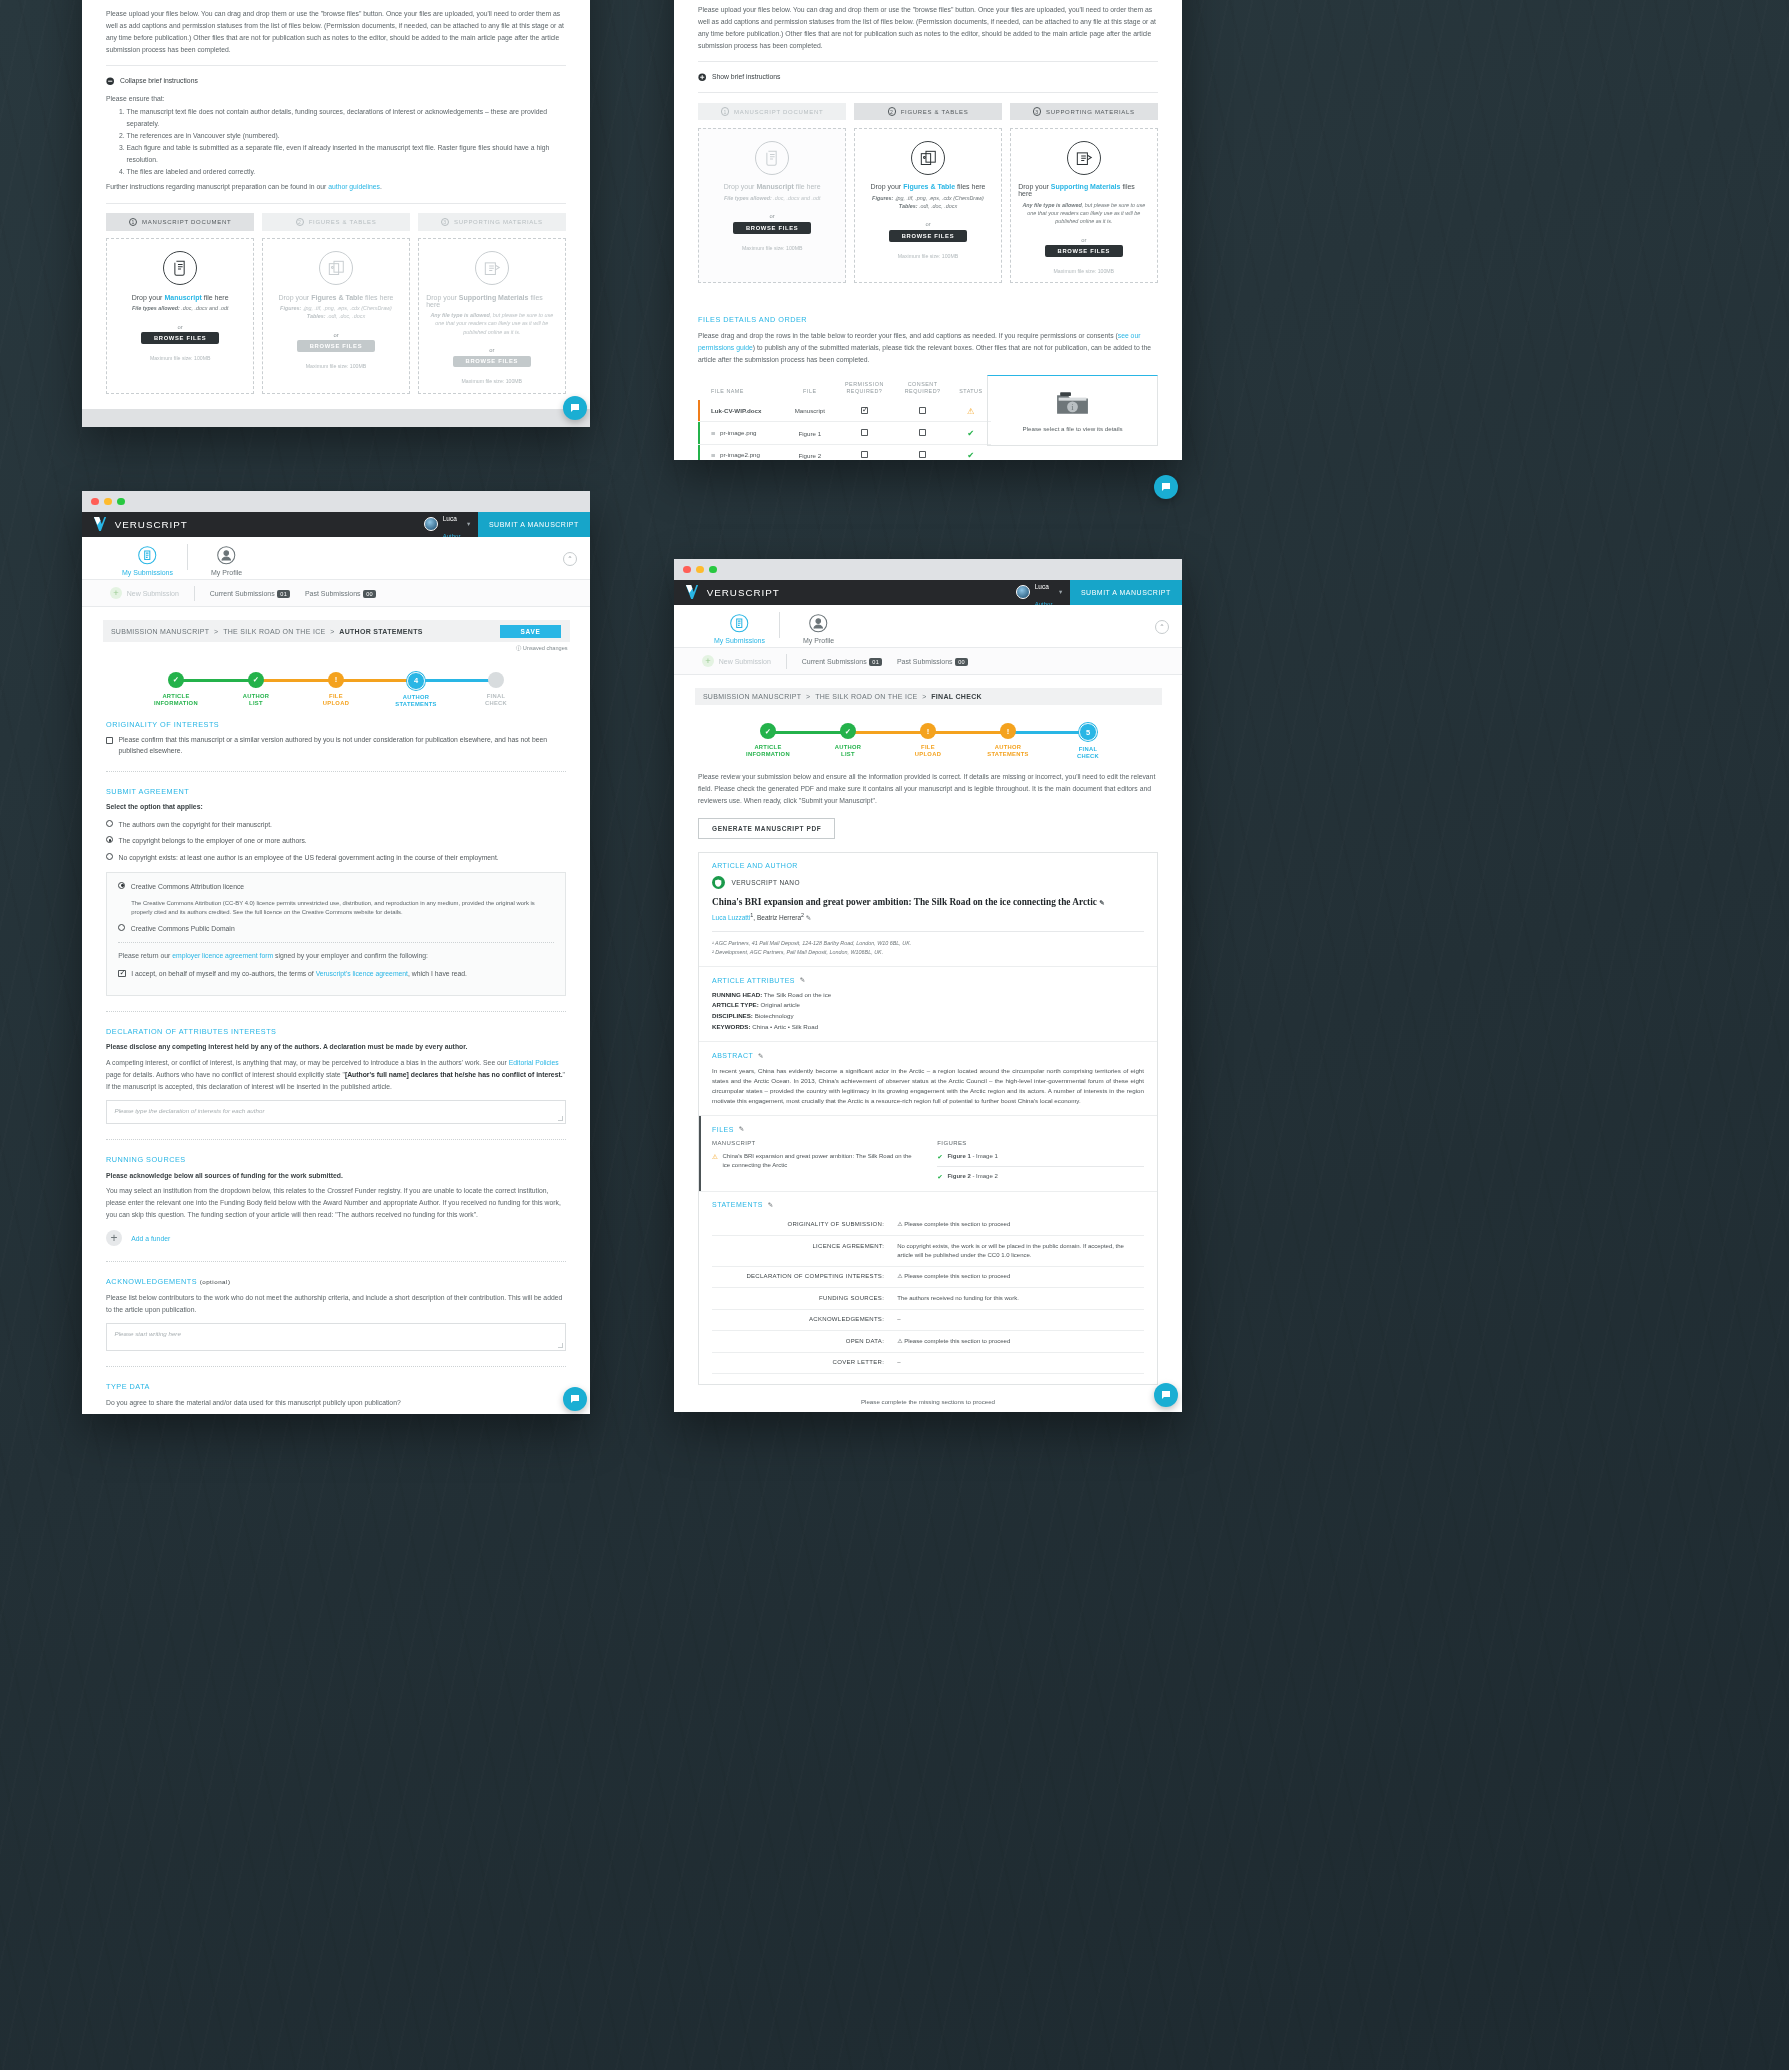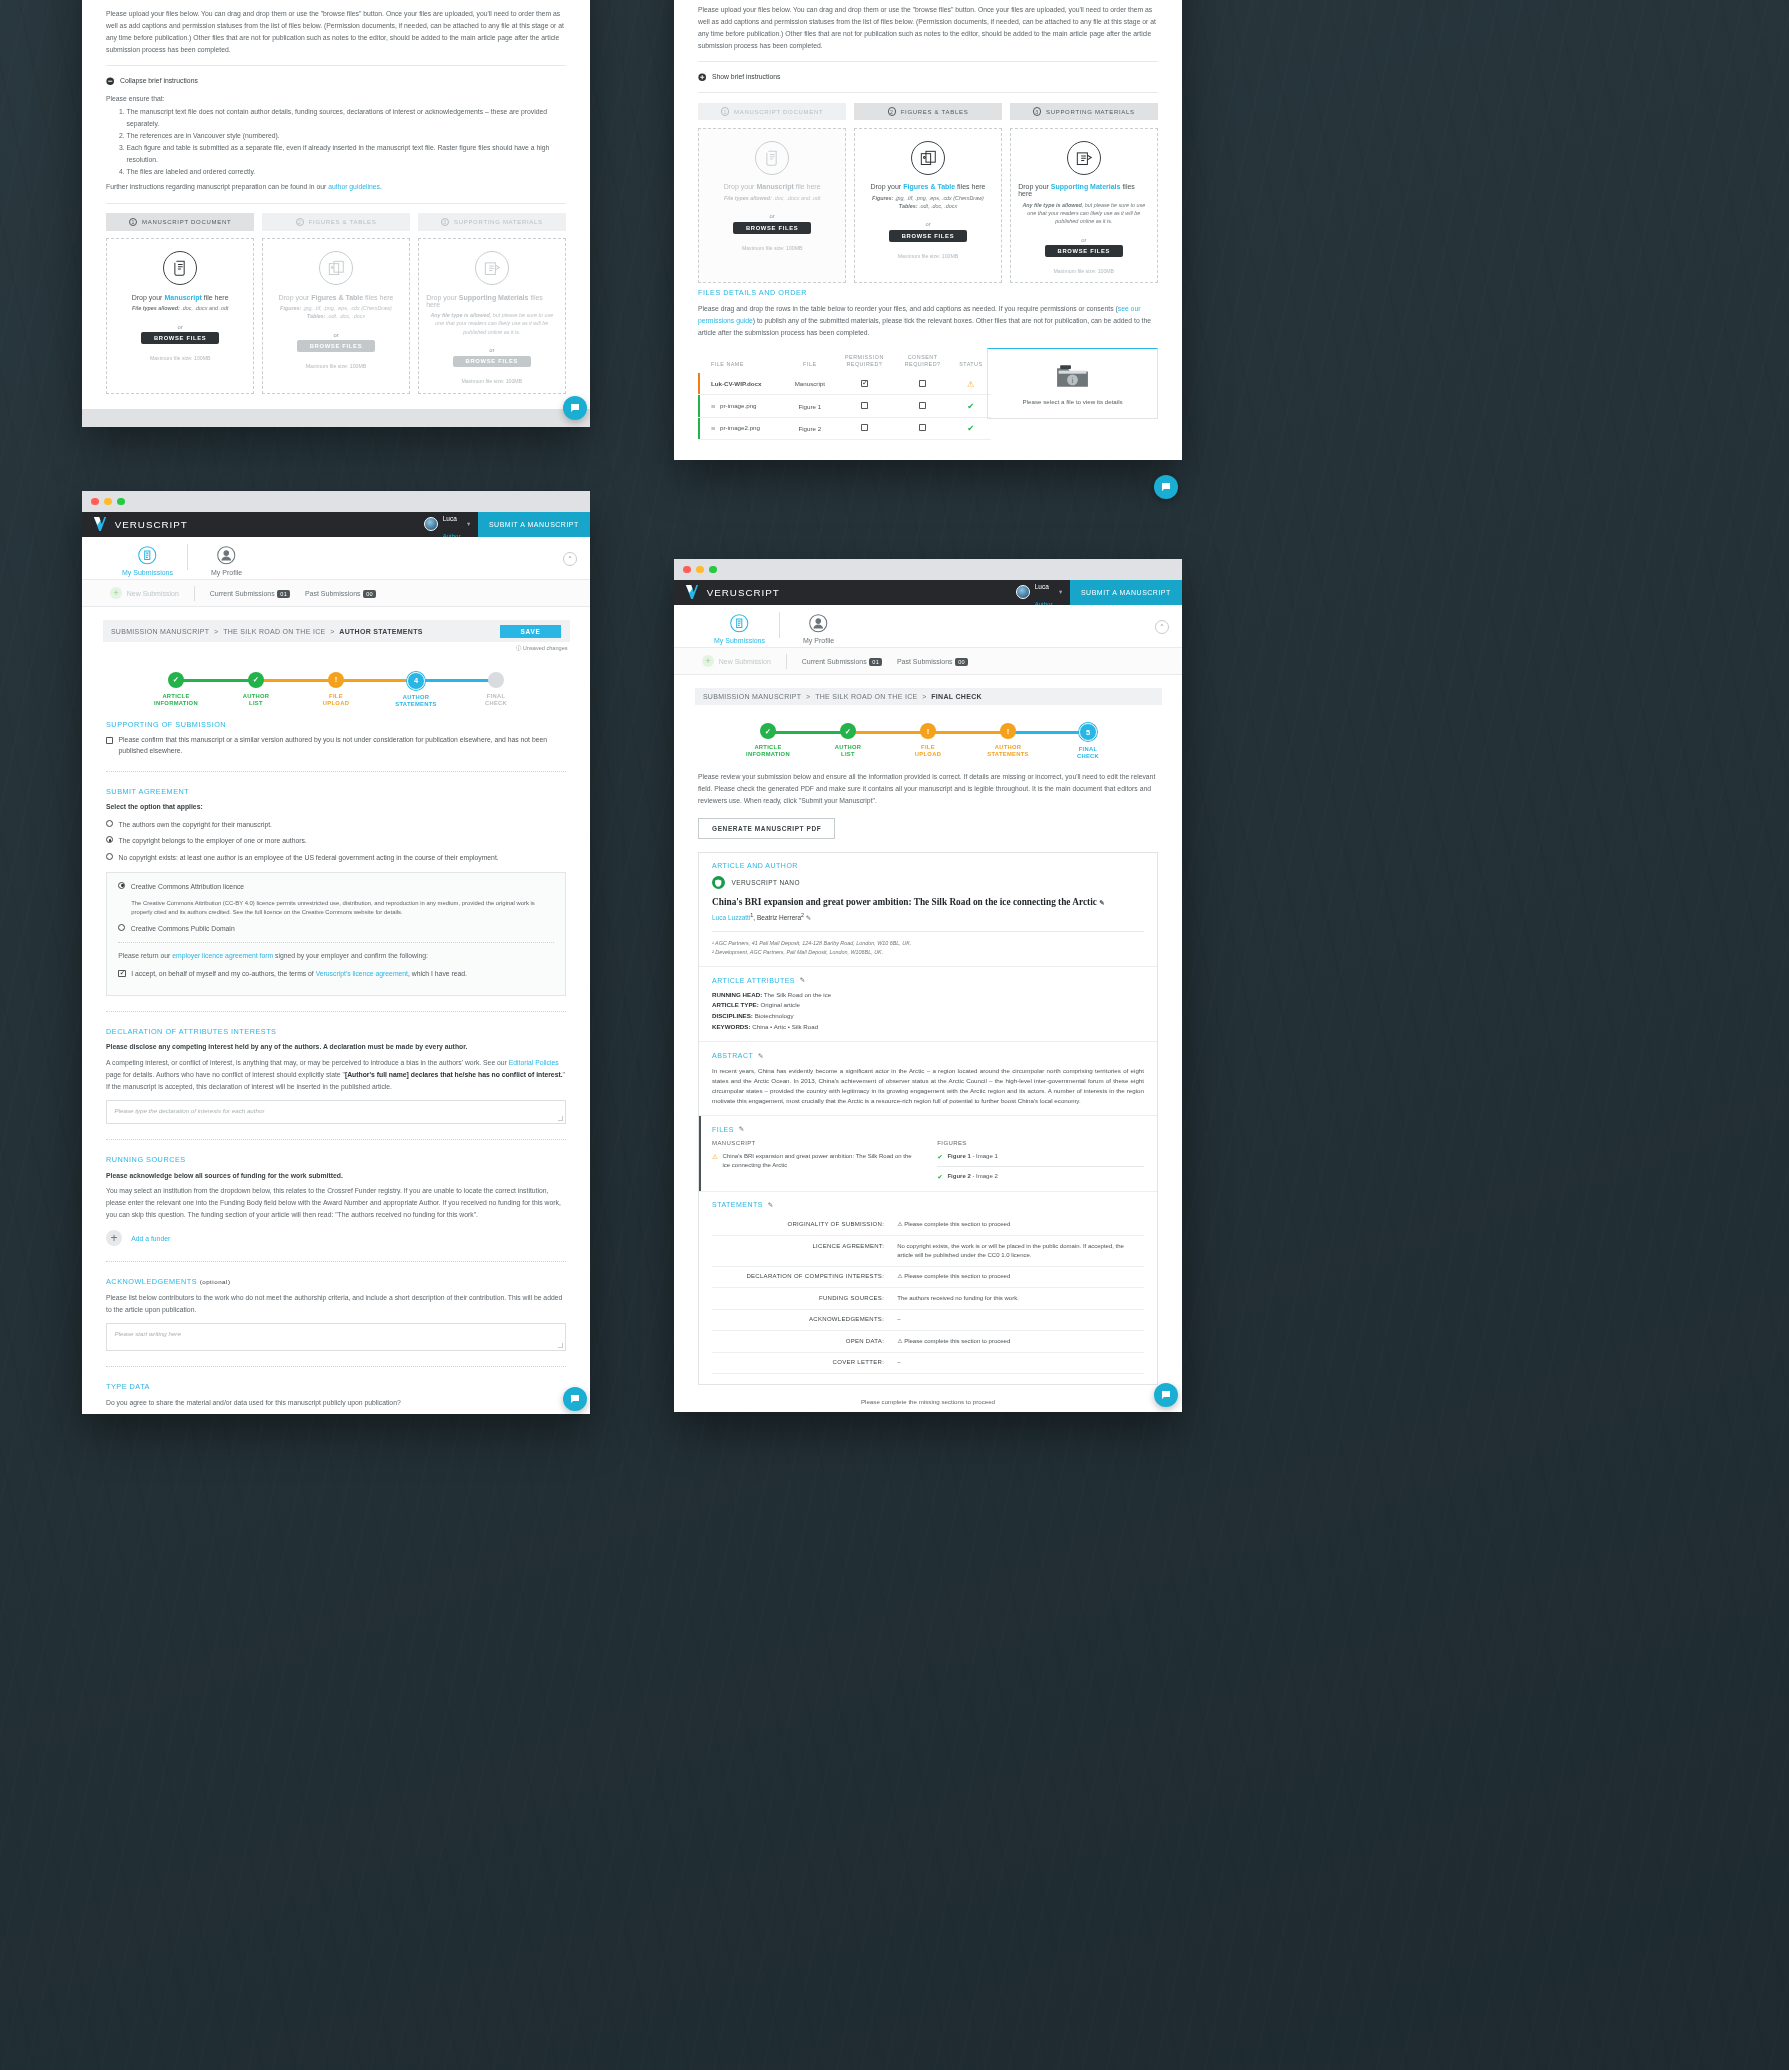--- a/index.html
+++ b/index.html
@@ -425,21 +425,21 @@
         </div>
         <div class="dzs">
           <b>Any file type is allowed</b><span>, but please be sure to use one that your readers can likely use as it will be published online as it is.</span>
         </div>
         <div class="or">or</div>
         <div class="browse">BROWSE FILES</div>
         <div class="maxsz">Maximum file size: 100MB</div>
       </div>
     </div>
 
-    <div class="seclbl" style="margin-top:5px;">FILES DETAILS AND ORDER</div>
+    <div class="seclbl" style="margin-top:32px;">FILES DETAILS AND ORDER</div>
     <p class="ptext">
       <span>Please drag and drop the rows in the table below to reorder your files, and add captions as needed. If you require permissions or consents (</span><span class="a">see our permissions guide</span><span>) to publish any of the submitted materials, please tick the relevant boxes. Other files that are not for publication, can be added to the article after the submission process has been completed.</span>
     </p>
 
     <div style="display:flex; gap:0; margin-top:9.3px;">
       <table class="files" style="flex:1.25;">
         <thead>
             <tr>
           <th class="left">FILE NAME</th>
           <th>FILE</th>
@@ -594,21 +594,21 @@
 STATEMENTS</div>
     </div>
     <div class="step">
       <div class="circ" style="background:#d8dcde;"></div>
       <div class="slbl" style="color:#b7bec1;white-space:pre-line;">FINAL
 CHECK</div>
     </div>
   </div>
 
   <div class="body-wrap">
-    <div class="seclbl">SUPPORTING OF SUBMISSION</div>
+    <div class="seclbl">ORIGINALITY OF INTERESTS</div>
     <div class="optrow">
       <span class="cbx" style="margin-top:1.4px;"></span>
       <span class="t">Please confirm that this manuscript or a similar version authored by you is not under consideration for publication elsewhere, and has not been published elsewhere.</span>
     </div>
     <div class="hr-dot" style="margin:15px 0;"></div>
 
     <div class="seclbl">SUBMIT AGREEMENT</div>
     <div class="ptext" style="color:#3b4245;font-weight:bold;">Select the option that applies:</div>
     <div class="optrow">
       <span class="radio"></span>

